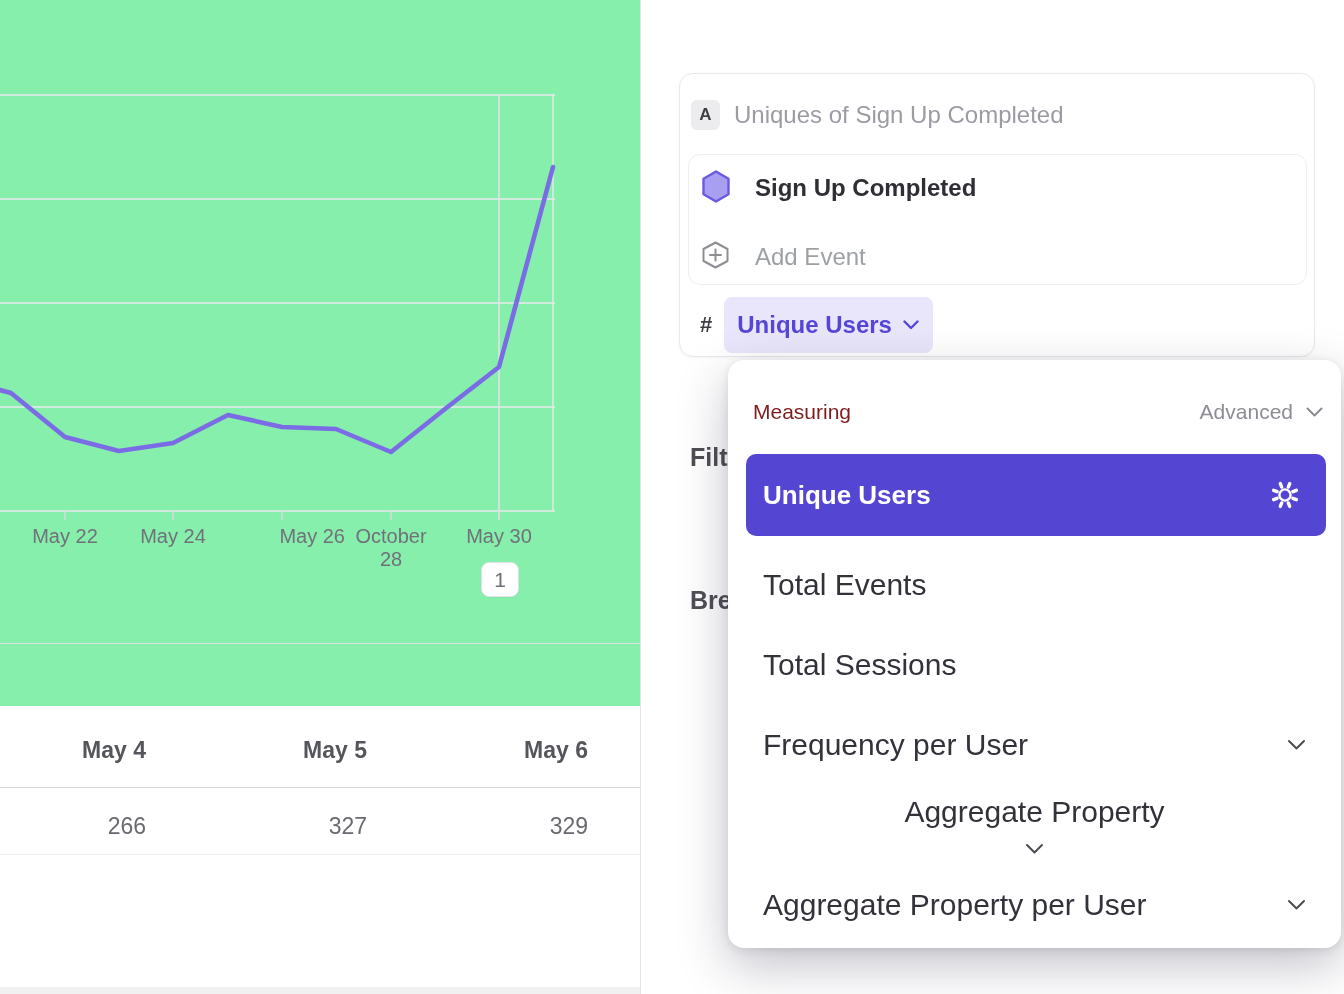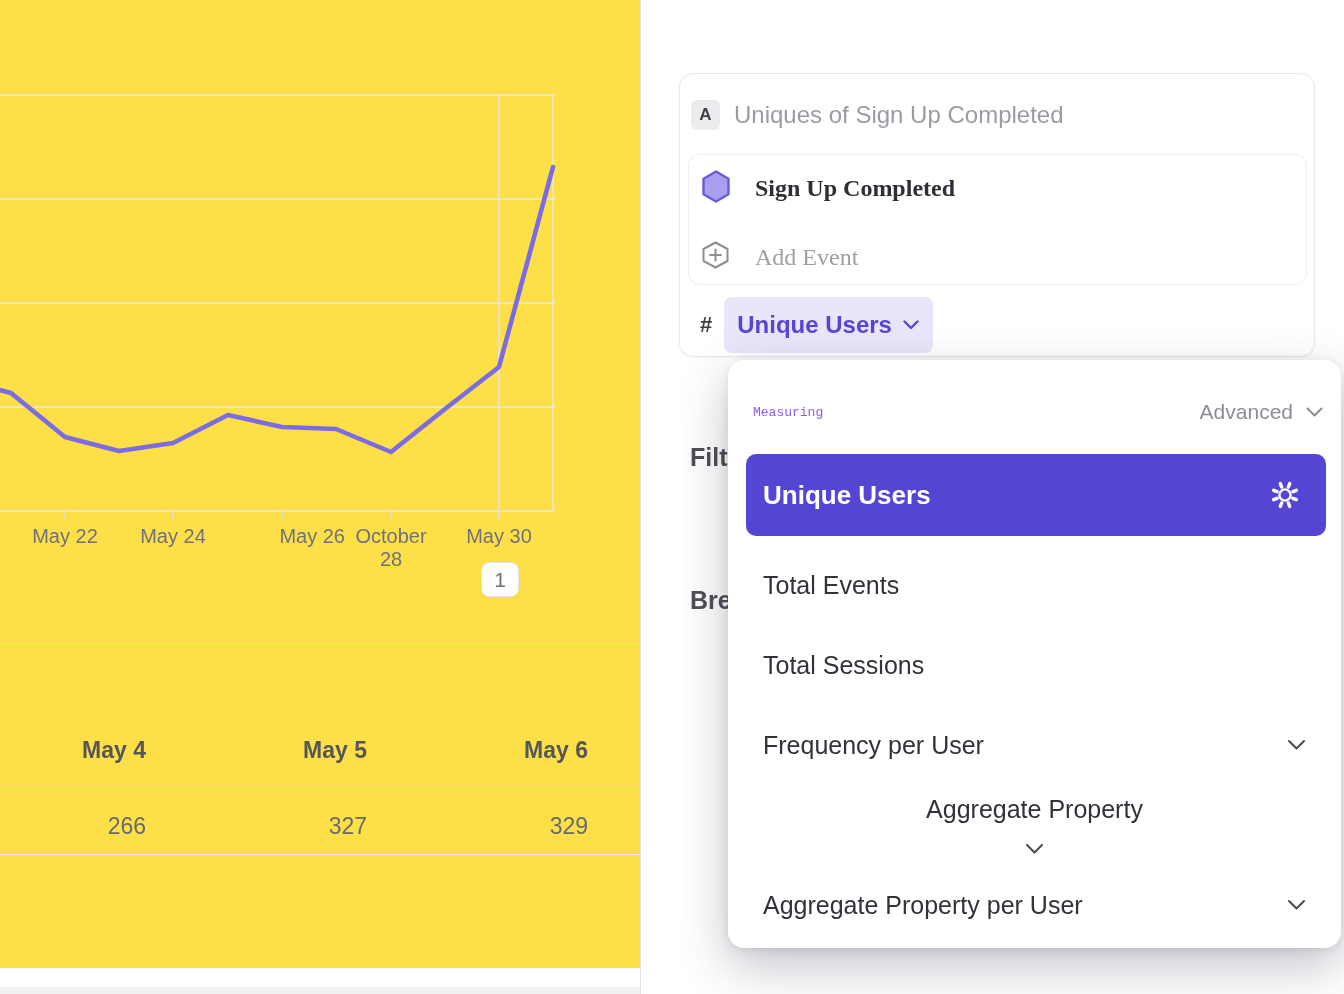--- a/index.html
+++ b/index.html
@@ -1,21 +1,21 @@
 <!DOCTYPE html>
 <html><head>
 <meta charset="utf-8">
 <style>
   * { margin:0; padding:0; box-sizing:border-box; }
   html,body { background:#fff; }
   body { font-family:"Liberation Sans", sans-serif; }
   .screen { position:relative; width:1344px; height:994px; background:#fff; overflow:hidden; }
 
   
-  .left-pane { position:absolute; left:0; top:0; width:640px; height:968px; background:#fde047; }
+  .left-pane { position:absolute; left:0; top:0; width:640px; height:706px; background:#86efac; }
   .chart-svg { position:absolute; left:0; top:0; }
   .x-label { position:absolute; top:525px; width:90px; margin-left:-45px; text-align:center;
              font-size:20px; color:#71717b; }
   .annotation-badge { position:absolute; left:481px; top:562px; width:38px; height:35px;
              background:#fff; border:1px solid #e2e2e6; border-radius:8px;
              font-size:21px; color:#6f6f79; display:flex; align-items:center; justify-content:center;
              box-shadow:0 1px 2px rgba(0,0,0,.03); cursor:pointer; }
 
   .table-section { position:absolute; left:0; top:643px; width:640px; height:344px;
              border-top:1px solid #dfdfe2; }
@@ -34,21 +34,21 @@
 
   .metric-card { position:absolute; left:38px; top:73px; width:636px; height:284px;
              background:#fff; border:1px solid #e9e9eb; border-radius:14px;
              box-shadow:0 1px 3px rgba(0,0,0,.04); }
   .card-header { position:absolute; left:11px; top:26px; height:30px; display:flex; align-items:center; }
   .series-badge { display:inline-flex; width:29px; height:30px; align-items:center; justify-content:center;
              background:#ececee; border-radius:6px; font-size:17px; font-weight:700; color:#3f3f45; }
   .card-title { margin-left:14px; font-size:24px; font-weight:500; color:#9b9ba3; }
 
   .event-card { position:absolute; left:8px; top:80px; width:619px; height:131px;
-             border:1px solid #eeeeef; border-radius:12px; background:#fff;font-family:Liberation Serif, serif; }
+             border:1px solid #eeeeef; border-radius:12px; background:#fff; }
   .event-row, .add-event-row { position:absolute; left:13px; height:34px; display:flex;
              align-items:center; cursor:pointer; }
   .event-row { top:16px; }
   .add-event-row { top:85px; }
   .event-label { margin-left:25px; font-size:24px; font-weight:700; color:#2e2e34; }
   .add-event-label { margin-left:26px; font-size:24px; font-weight:500; color:#9da0a5; }
 
   .measure-row { position:absolute; left:20px; top:223px; display:flex; align-items:center; }
   .hash-symbol { font-size:22px; font-weight:700; color:#3c3c42; margin-right:12px; }
   .measure-pill { display:flex; align-items:center; height:56px; padding:0 14px 0 13px;
@@ -60,28 +60,28 @@
   .bg-section-label { position:absolute; font-size:25px; font-weight:700; color:#4f4f55; }
   .bg-label-filter { left:49px; top:443px; }
   .bg-label-breakdown { left:49px; top:586px; }
 
   
   .dropdown { position:absolute; left:87px; top:360px; width:613px; height:588px;
              background:#fff; border-radius:16px;
              box-shadow:0 18px 50px rgba(40,40,70,.28), 0 2px 10px rgba(0,0,0,.10); }
   .dropdown-header { position:absolute; left:25px; right:18px; top:40px; height:24px;
              display:flex; align-items:center; justify-content:space-between; }
-  .measuring-label { font-size:13px; font-weight:500; color:#8b5cf6;font-family:Liberation Mono, monospace; }
+  .measuring-label { font-size:21px; font-weight:500; color:#7f1d1d; }
   .advanced-toggle { display:flex; align-items:center; background:none; border:none; cursor:pointer;
              font-family:inherit; font-size:21px; color:#8c8c94;margin-left:41px; }
   .advanced-toggle svg { margin-left:13px; }
 
   .dd-item { position:absolute; left:18px; width:580px; height:60px; display:flex;
              align-items:center; justify-content:space-between; padding:0 20px 0 17px;
-             font-size:25px; font-weight:500; color:#32323a; cursor:pointer; border-radius:10px; }
+             font-size:30px; font-weight:500; color:#32323a; cursor:pointer; border-radius:10px; }
   .dd-item.selected { height:82px; background:#5445d2; color:#fff; font-size:26px; font-weight:700;
              padding-right:24px; }
 </style>
 </head>
 <body>
 
 <div class="screen">
 
   <section class="left-pane">
     <svg id="chart-svg" class="chart-svg" width="640" height="620">

